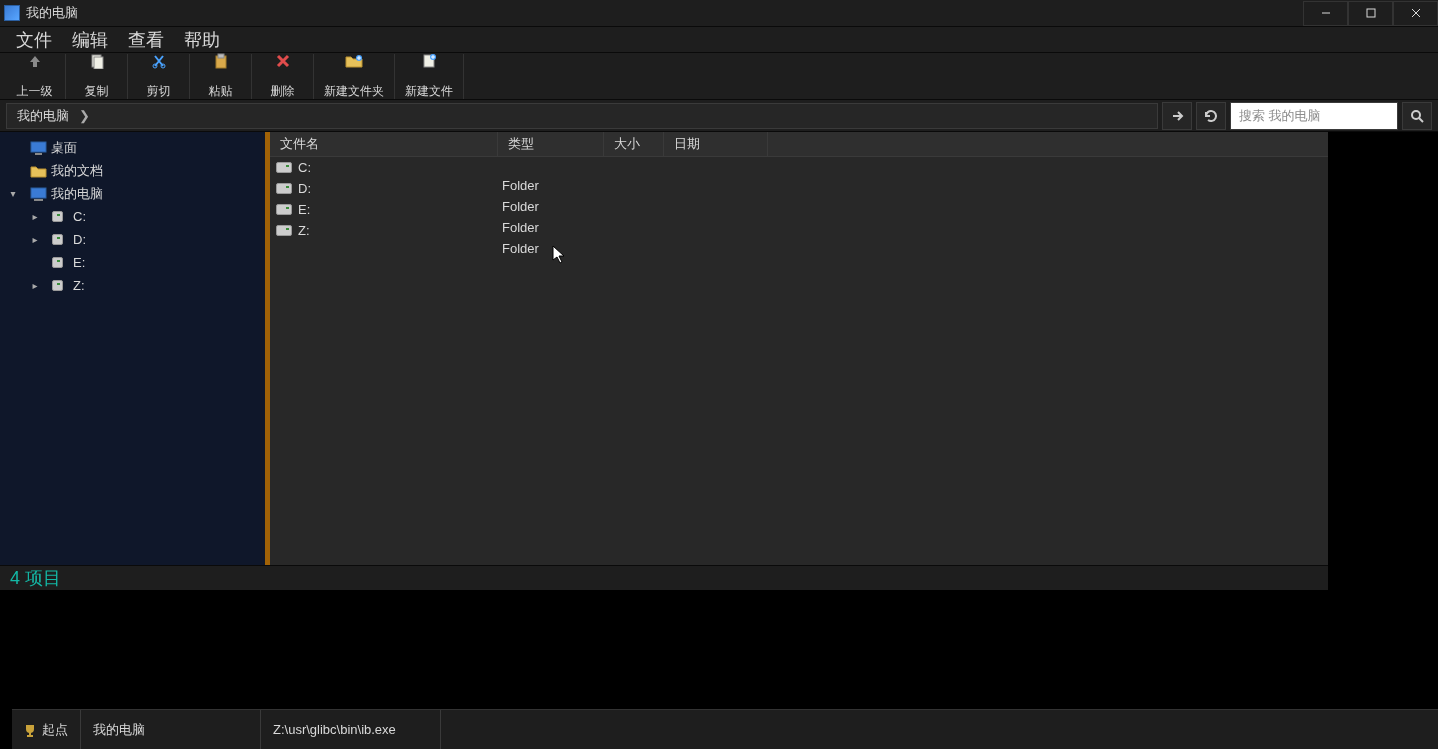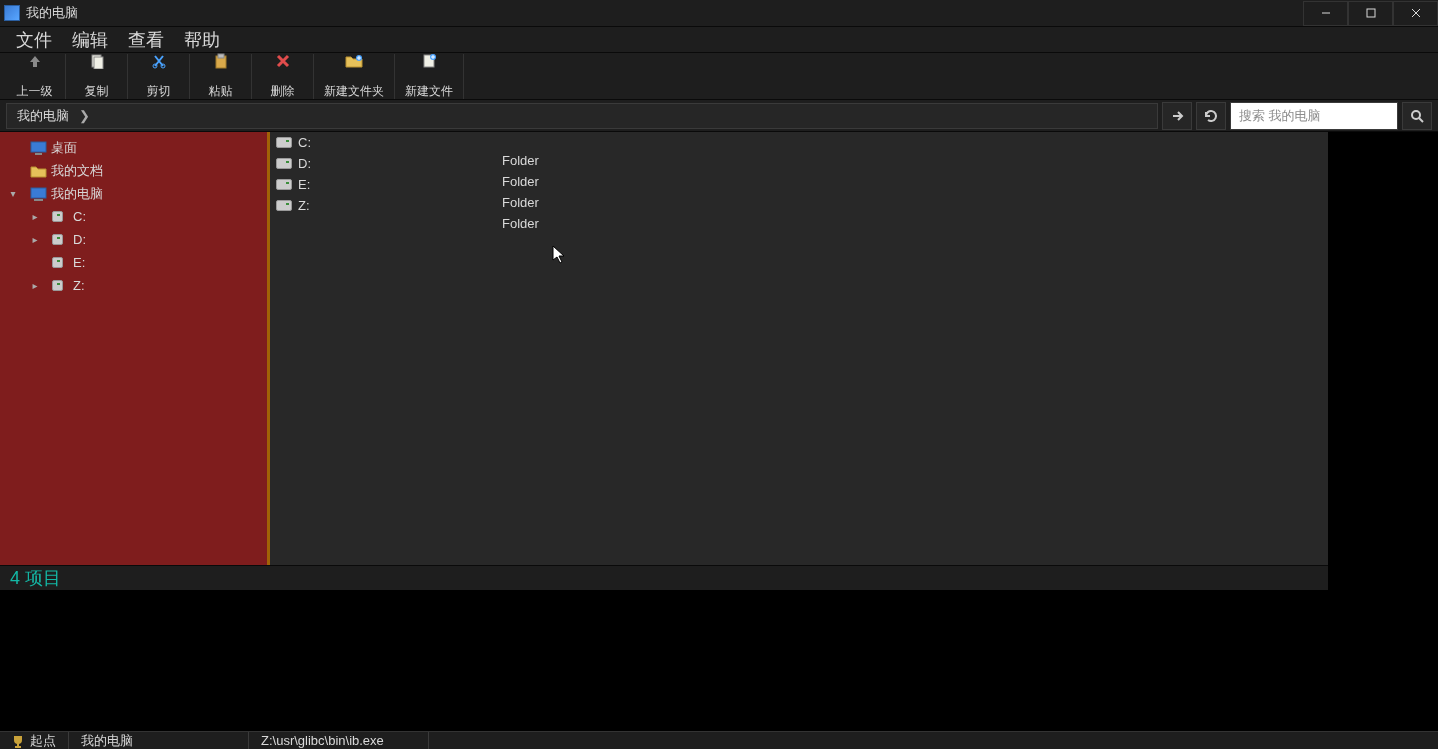--- a/index.html
+++ b/index.html
@@ -114,22 +114,22 @@
     
     .mainarea {
       display: flex;
       height: 434px;
       background: #282828;
       width: 1328px;
       border-bottom: 1px solid #0a0a0a;
     }
     .tree {
       width: 270px;
-      background: #7f1d1d;
-      border-right: 3px solid #a16207;
+      background: #0f172a;
+      border-right: 5px solid #a16207;
       padding-top: 4px;
     }
     .tree-item {
       display: flex;
       align-items: center;
       height: 23px;
       padding-left: 20px;
       color: #d9d9d9;
       font-size: 13px;
     }
@@ -192,22 +192,22 @@
       background: #1e1e1e;
       display:flex; align-items:center;
       padding-left: 10px;
       color: #14b8a6;
       font-size: 18px;
       width: 1328px;
     }
     
     .taskbar {
       position: absolute;
-      left: 0; right: 0; bottom: 0;
-      height: 18px;
+      left: 12px; right: 0; bottom: 0;
+      height: 40px;
       background: #1e1e1e;
       display: flex;
       align-items: stretch;
       border-top: 1px solid #333;
     }
     .taskbar .task-item, .taskbar .start {
       display:flex; align-items:center;
       padding: 0 12px;
       border-right: 1px solid #3a3a3a;
       color: #d9d9d9;
@@ -407,20 +407,26 @@
     <div class="tree-item level2">
       <span class="expander">▸</span>
       <span class="node-icon">
           <span class="drive-icon"></span>
         </span>
       <span>Z:</span>
     </div>
   </div>
 
   <div class="filelist">
+    <div class="list-header">
+      <div class="col col-name">文件名</div>
+      <div class="col col-type">类型</div>
+      <div class="col col-size">大小</div>
+      <div class="col col-date">日期</div>
+    </div>
     <div class="list-rows">
       <div class="list-row">
         <div class="cell-name">
             <span class="drive-icon"></span>
             <span>C:</span>
           </div>
         <div class="cell-type">Folder</div>
       </div>
       <div class="list-row">
         <div class="cell-name">

